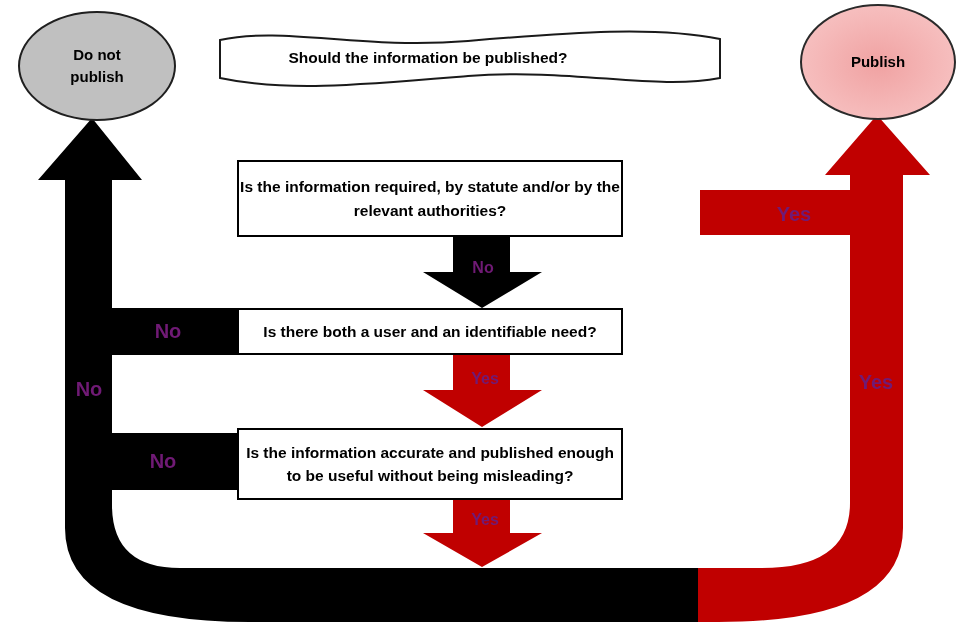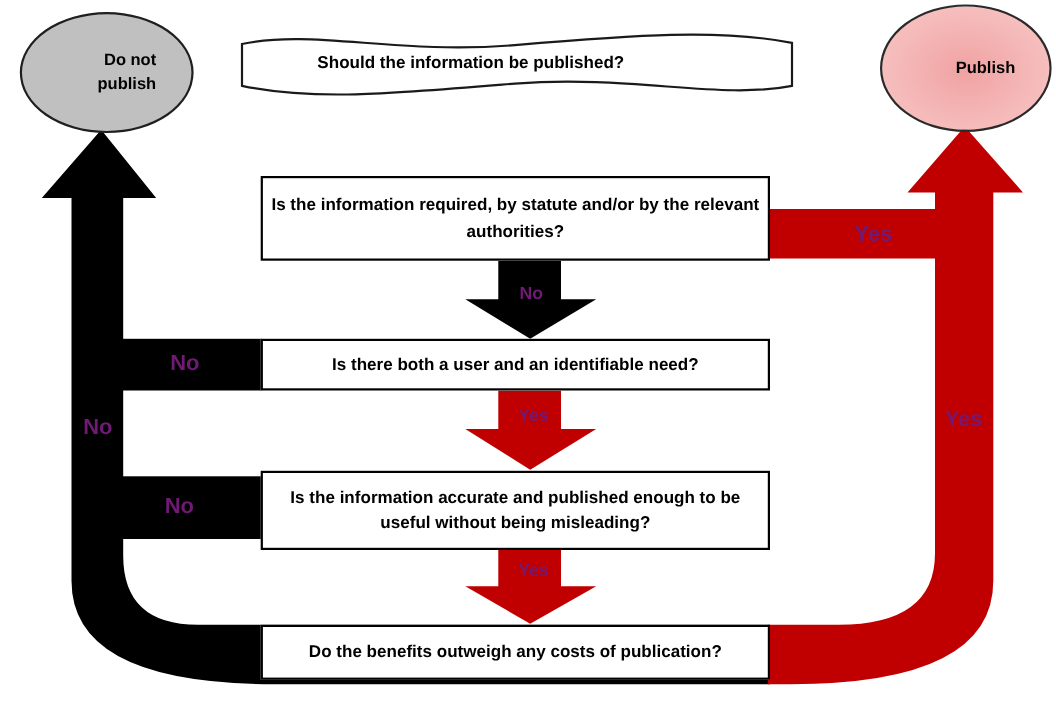--- a/index.html
+++ b/index.html
@@ -15,28 +15,28 @@
   }
   .terminal-gray{
     left:18px;top:11px;width:154px;height:106px;
     background:#c0c0c0;border:2px solid #1f1f1f;
   }
   .terminal-pink{
     left:800px;top:4px;width:152px;height:112px;
     background:radial-gradient(ellipse at 50% 52%, #f0a2a2 0%, #f5b8b8 55%, #f8c9c9 100%);
     border:2px solid #2a2a2a;
   }
-  .terminal span{display:block;width:90px;text-align:right;}
+  .terminal span{display:block;width:90px;}
   .banner-text{
     position:absolute;left:220px;top:28px;width:416px;height:60px;z-index:3;
     display:flex;align-items:center;justify-content:center;
     font-weight:bold;font-size:15.5px;
   }
   .qbox{
-    position:absolute;left:237px;width:463px;z-index:2;
+    position:absolute;left:237px;width:386px;z-index:2;
     background:#fff;border:2px solid #000;box-sizing:border-box;
     display:flex;align-items:center;justify-content:center;text-align:center;
     font-size:15.5px;font-weight:600;line-height:1.5;
   }
   .qbox span{display:block;max-width:444px;}
   .qbox-1{top:160px;height:77px;}
   .qbox-2{top:308px;height:47px;}
   .qbox-3{top:428px;height:72px;}
   .qbox-4{top:568px;height:50px;}
   .edge-label{
@@ -83,23 +83,20 @@
 
   <div class="qbox qbox-1">
     <span>Is the information required, by statute and/or by the relevant authorities?</span>
   </div>
   <div class="qbox qbox-2">
     <span>Is there both a user and an identifiable need?</span>
   </div>
   <div class="qbox qbox-3">
     <span>Is the information accurate and published enough to be useful without being misleading?</span>
   </div>
-  <div class="qbox qbox-4">
-    <span>Do the benefits outweigh any costs of publication?</span>
-  </div>
 
   <div class="edge-label lbl-lg" style="left:794px;top:214px;">Yes</div>
   <div class="edge-label lbl-sm" style="left:483px;top:268px;">No</div>
   <div class="edge-label lbl-lg" style="left:168px;top:331px;">No</div>
   <div class="edge-label lbl-sm" style="left:485px;top:379px;">Yes</div>
   <div class="edge-label lbl-lg" style="left:89px;top:389px;">No</div>
   <div class="edge-label lbl-lg" style="left:876px;top:382px;">Yes</div>
   <div class="edge-label lbl-lg" style="left:163px;top:461px;">No</div>
   <div class="edge-label lbl-sm" style="left:485px;top:520px;">Yes</div>
 

